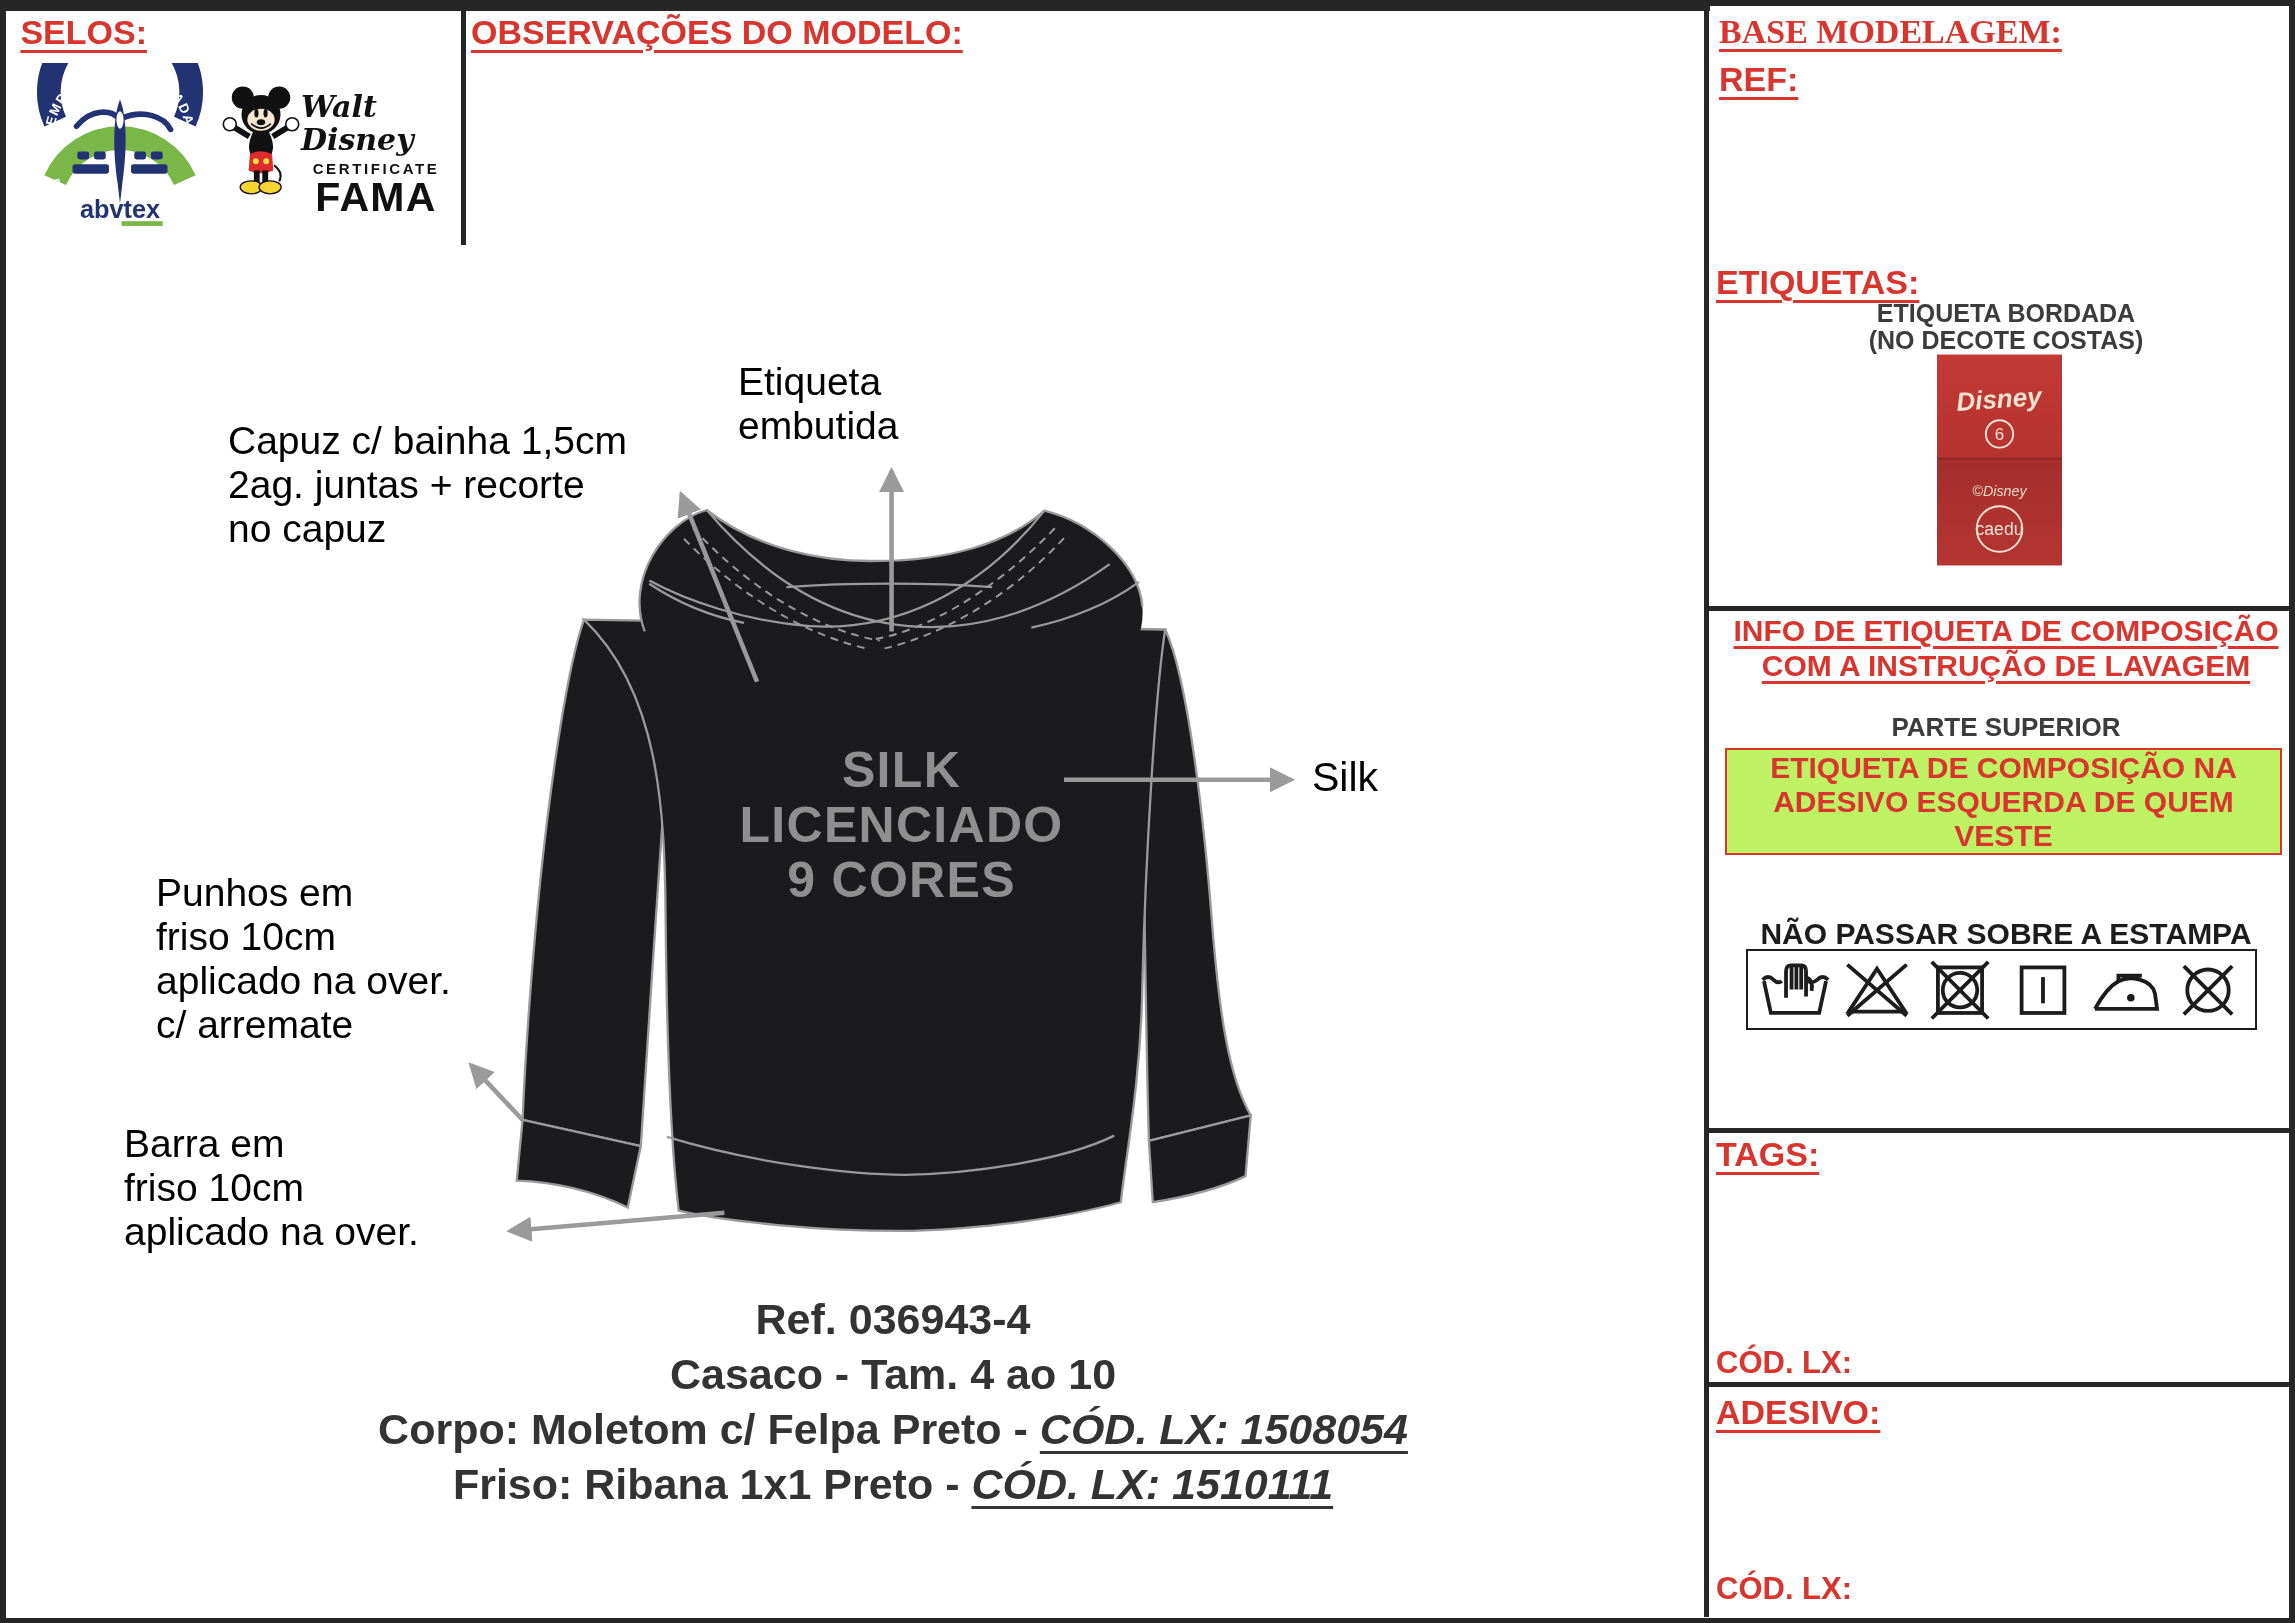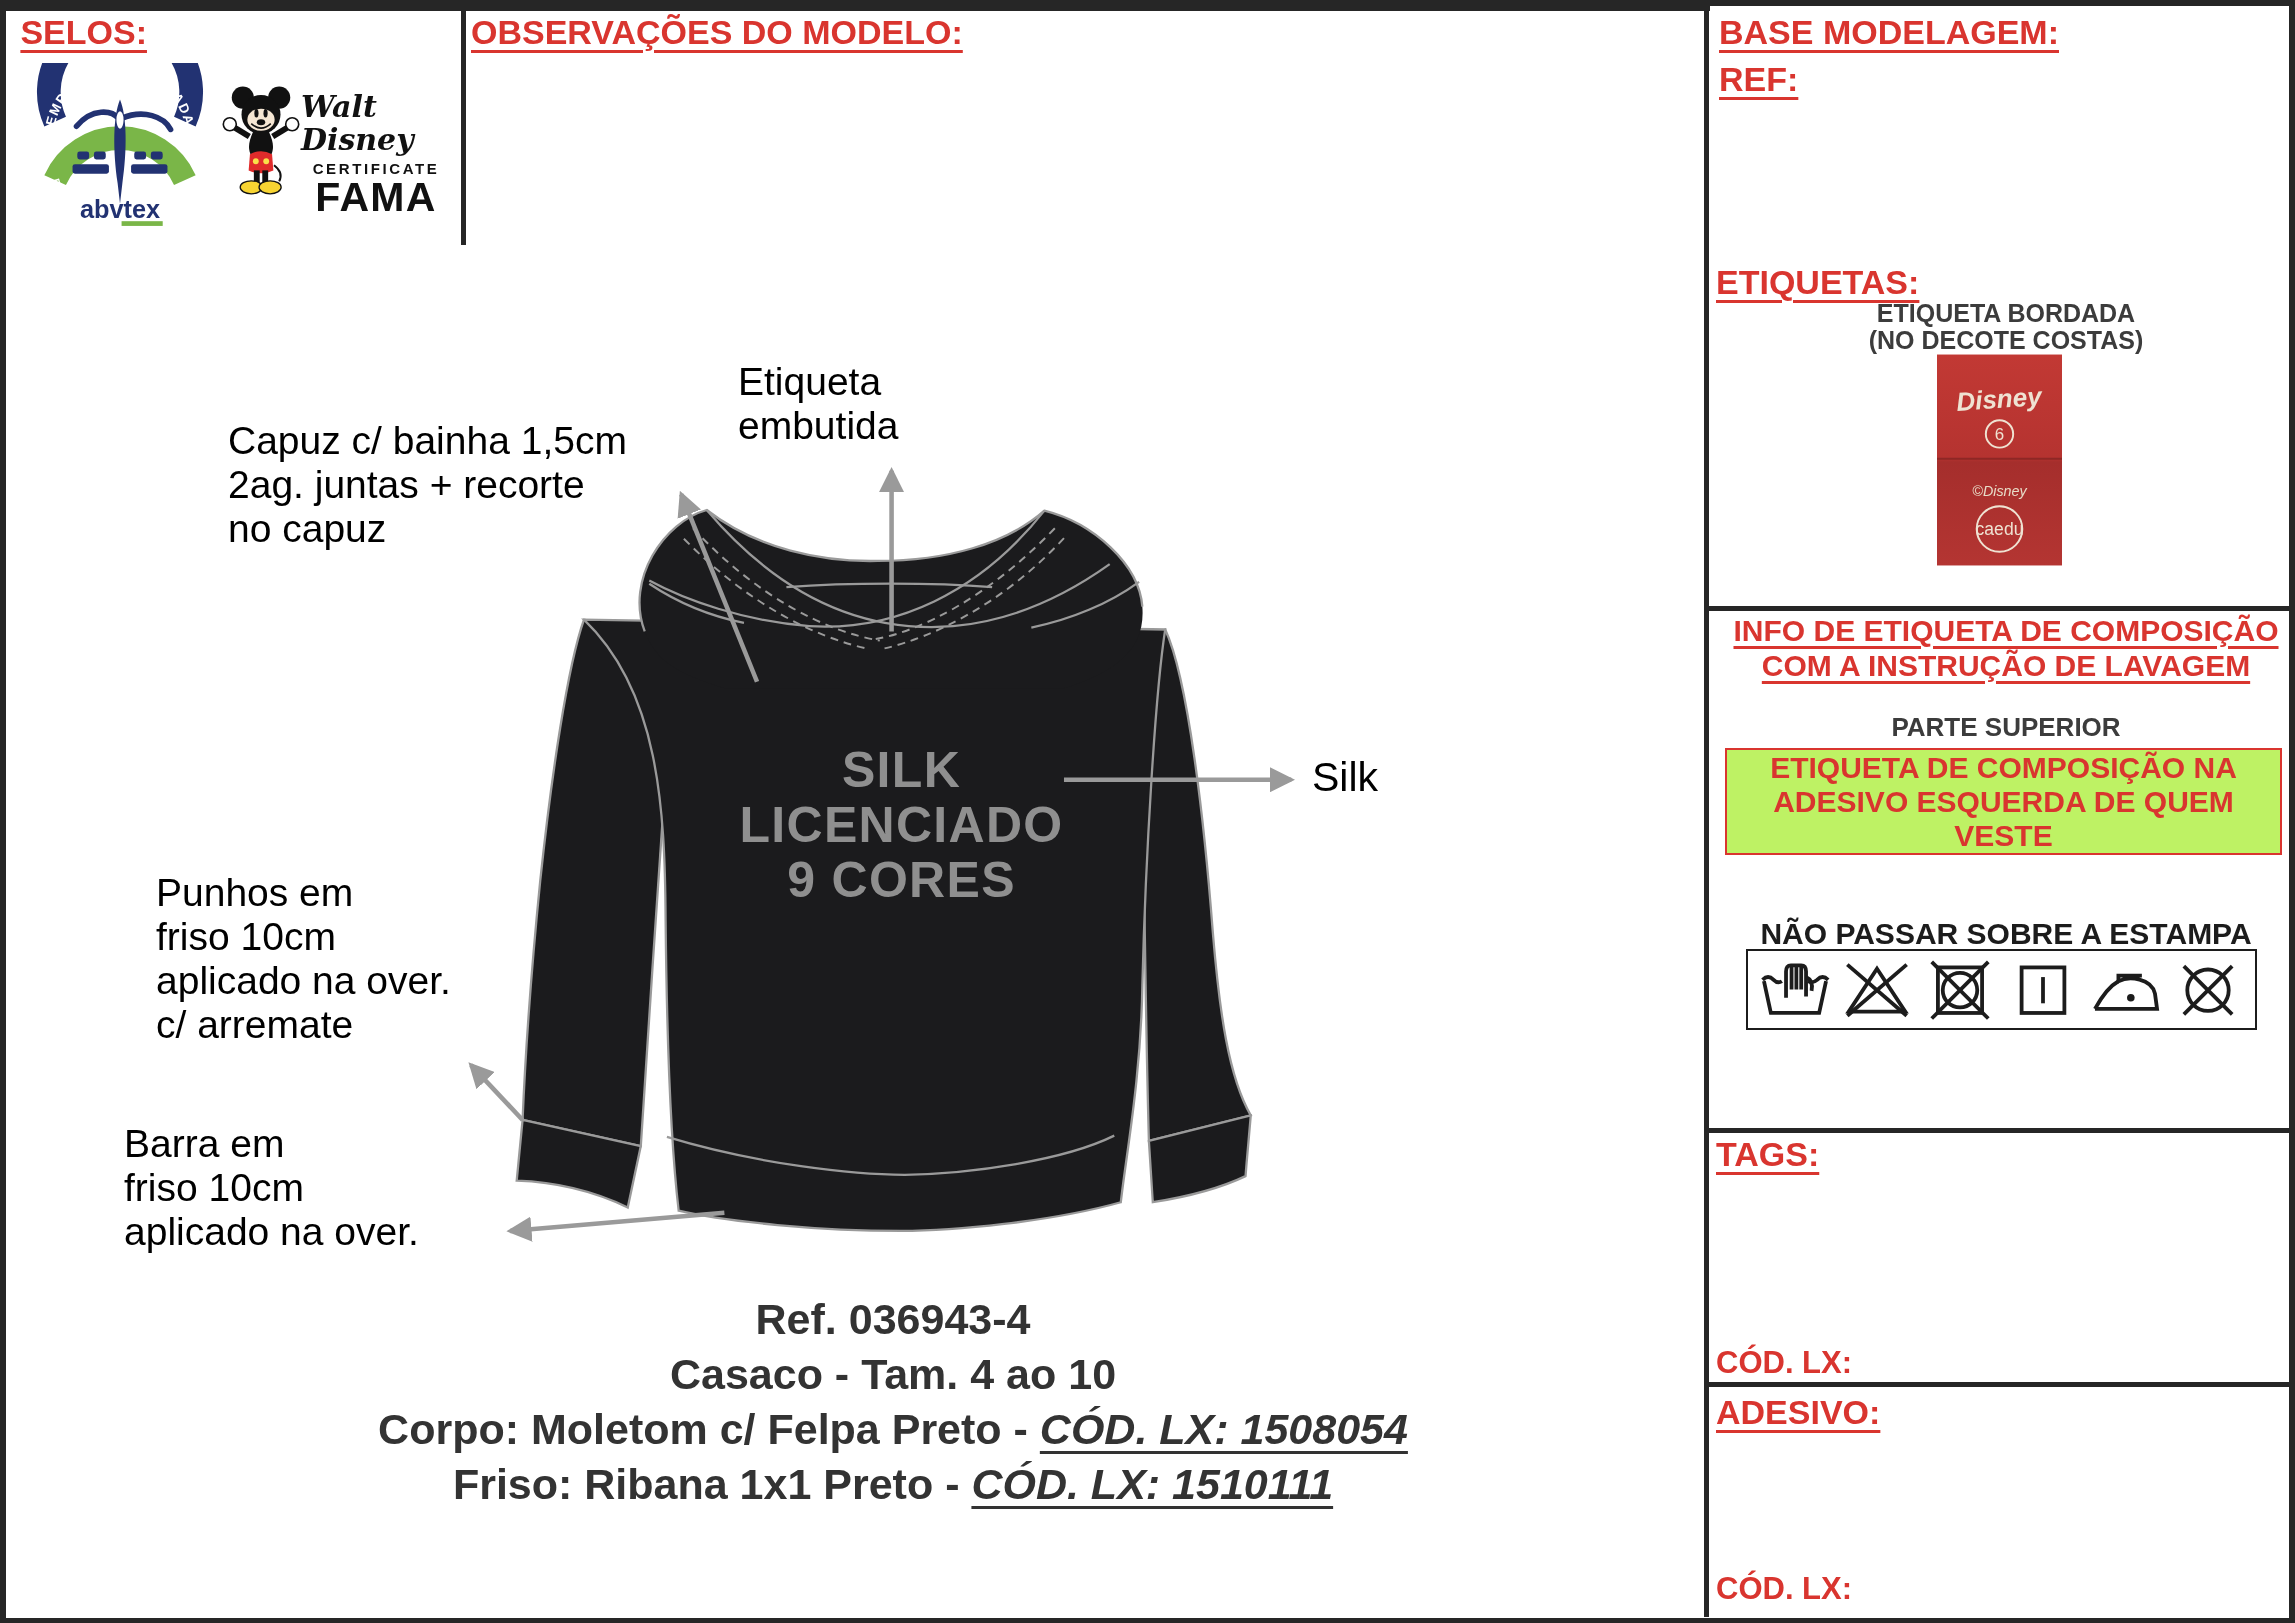--- a/index.html
+++ b/index.html
@@ -120,21 +120,21 @@
     <ellipse cx="74" cy="166" rx="17" ry="10" fill="#f7d432" stroke="#111" stroke-width="2"></ellipse>
   </svg>
   <div class="abs fama-texts" style="left:295px; top:84px; width:150px;">
     <div class="fama-script">Walt Disney</div>
     <div class="fama-cert">CERTIFICATE</div>
     <div class="fama-big">FAMA</div>
   </div>
 
   <div class="abs red-head" style="left:465px; top:6.5px;">OBSERVAÇÕES DO MODELO:</div>
 
-  <div class="abs red-head" style="left:1713px; top:6.5px;">BASE MODELAGEM:</div>
+  <div class="abs red-head" style="left:1713px; top:6.5px;font-family:Liberation Serif, serif;">BASE MODELAGEM:</div>
   <div class="abs red-head" style="left:1713px; top:54px;">REF:</div>
 
   <div class="abs red-head" style="left:1710px; top:257px;">ETIQUETAS:</div>
   <div class="abs dark-sub" style="left:1704px; top:293px; width:592px;">ETIQUETA BORDADA</div>
   <div class="abs dark-sub" style="left:1704px; top:320px; width:592px;">(NO DECOTE COSTAS)</div>
 
   <svg class="abs" style="left:1931px; top:348px;" width="125" height="212" viewBox="0 0 192 324">
     <defs>
       <linearGradient id="lblg" x1="0" y1="0" x2="0" y2="1">
         <stop offset="0" stop-color="#c23934"></stop>

